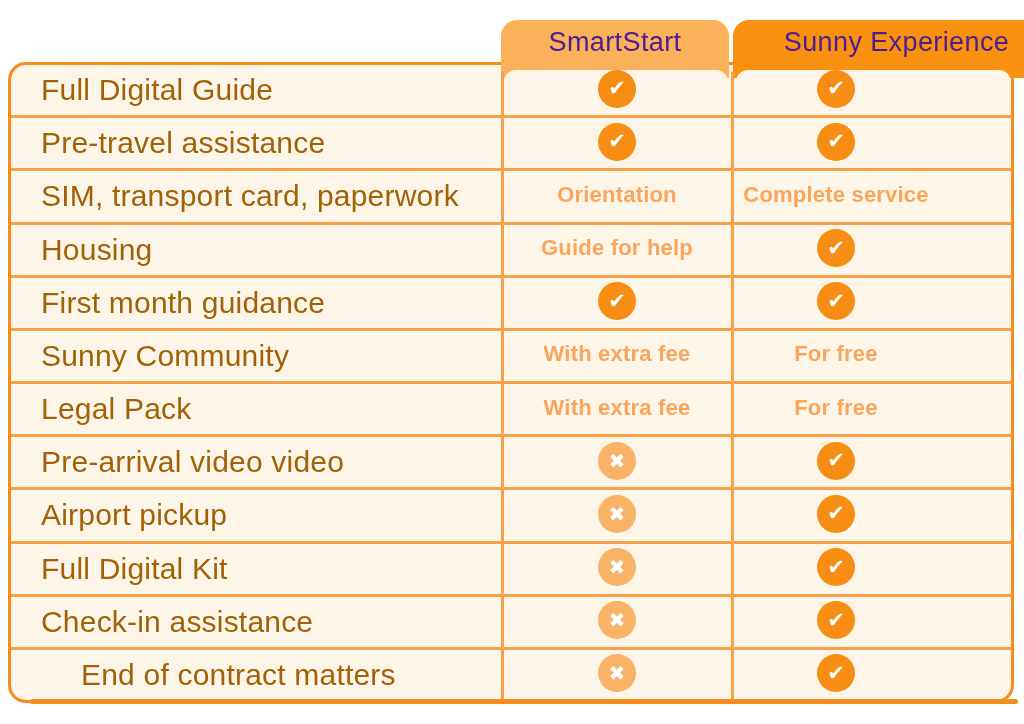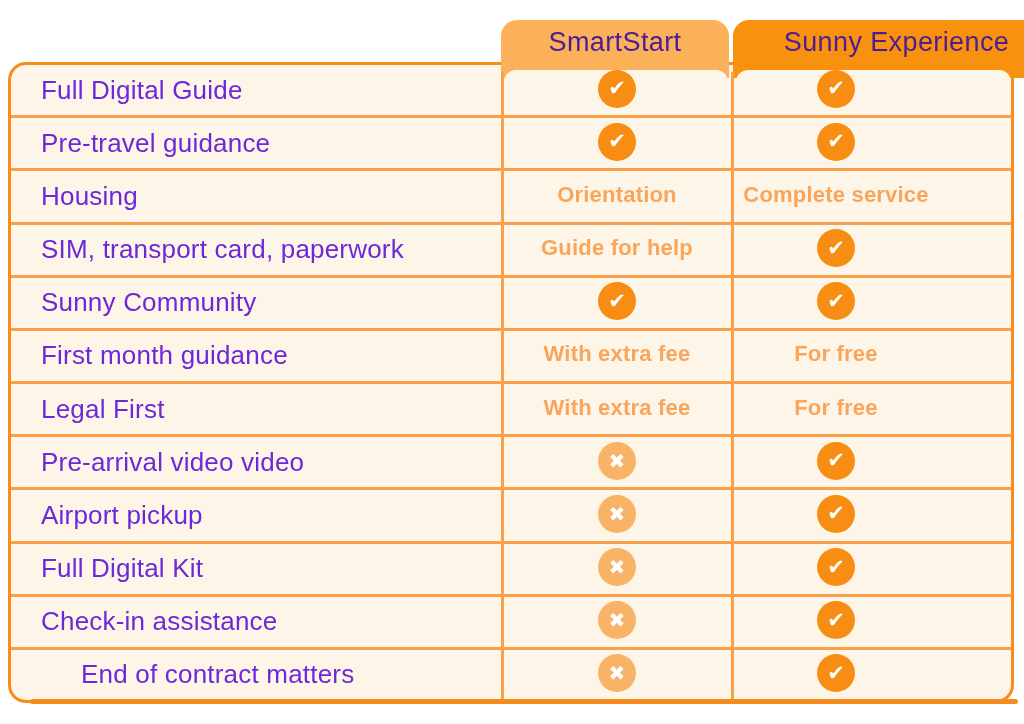--- a/index.html
+++ b/index.html
@@ -24,23 +24,23 @@
     z-index: 1;
   }
   .frow {
     flex: 1 1 0;
     display: flex; align-items: center;
     border-bottom: 3px solid #F9A04A;
   }
   .frow:last-child { border-bottom: none; padding-left: 40px; }
   .feature-label {
     padding-left: 30px;
-    font-size: 26px;
+    font-size: 30px;
     font-weight: 500;
-    color: #6d28d9;
+    color: #a16207;
     letter-spacing: 0.2px;
     white-space: nowrap;
   }
 
   
   .tab {
     position: absolute; top: 20px; height: 58px;
     border-radius: 16px 16px 0 0;
     color: #4c1d95;
     font-size: 27px; font-weight: 500; letter-spacing: 0.4px;
@@ -110,36 +110,36 @@
 <body>
 
 <div class="stage">
 
   <div class="base-table">
     <div id="feature-rows" style="display:flex;flex-direction:column;height:100%;">
         <div class="frow">
           <div class="feature-label">Full Digital Guide</div>
         </div>
         <div class="frow">
-          <div class="feature-label">Pre-travel guidance</div>
+          <div class="feature-label">Pre-travel assistance</div>
+        </div>
+        <div class="frow">
+          <div class="feature-label">SIM, transport card, paperwork</div>
         </div>
         <div class="frow">
           <div class="feature-label">Housing</div>
         </div>
         <div class="frow">
-          <div class="feature-label">SIM, transport card, paperwork</div>
+          <div class="feature-label">First month guidance</div>
         </div>
         <div class="frow">
           <div class="feature-label">Sunny Community</div>
         </div>
         <div class="frow">
-          <div class="feature-label">First month guidance</div>
-        </div>
-        <div class="frow">
-          <div class="feature-label">Legal First</div>
+          <div class="feature-label">Legal Pack</div>
         </div>
         <div class="frow">
           <div class="feature-label">Pre-arrival video video</div>
         </div>
         <div class="frow">
           <div class="feature-label">Airport pickup</div>
         </div>
         <div class="frow">
           <div class="feature-label">Full Digital Kit</div>
         </div>

